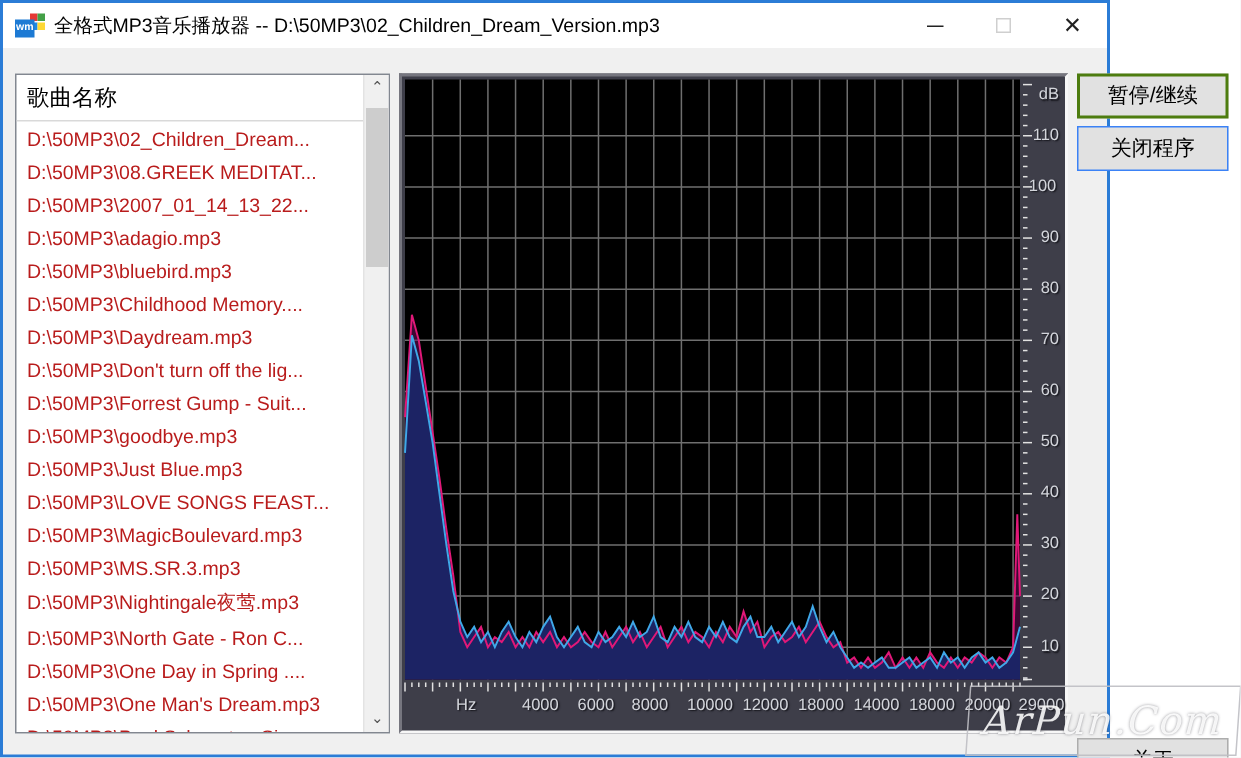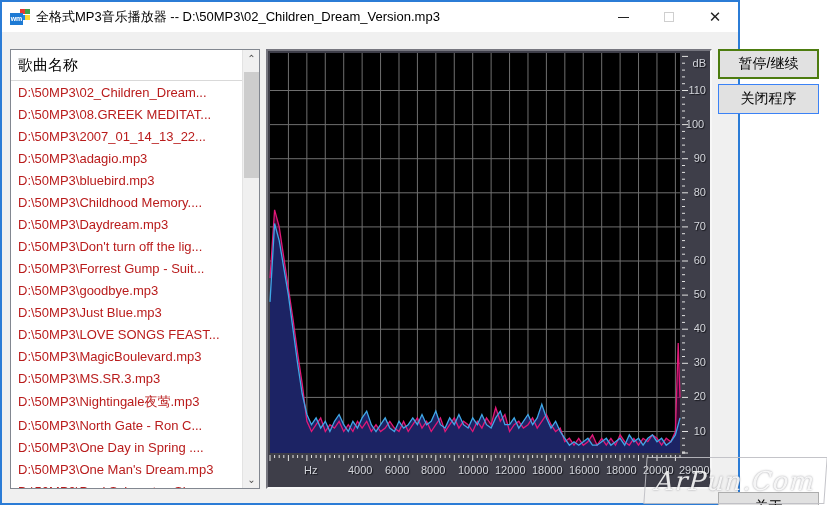--- a/index.html
+++ b/index.html
@@ -336,21 +336,21 @@
         </div>
       <div id="x-labels">
           <span class="xlab hz" style="left: 8px;">Hz</span>
           <span class="xlab" style="left: 15px; margin-top: 48px;">2000</span>
           <span class="xlab" style="left: 52px;">4000</span>
           <span class="xlab" style="left: 89px;">6000</span>
           <span class="xlab" style="left: 125px;">8000</span>
           <span class="xlab" style="left: 162px;">10000</span>
           <span class="xlab" style="left: 199px;">12000</span>
           <span class="xlab" style="left: 236px;">18000</span>
-          <span class="xlab" style="left: 273px;">16000</span>
+          <span class="xlab" style="left: 273px;">14000</span>
           <span class="xlab" style="left: 310px;">18000</span>
           <span class="xlab" style="left: 347px;">20000</span>
           <span class="xlab" style="left: 383px;">29000</span>
         </div>
     </div>
   </div>
 
   <div id="btn-pause" class="side-btn">暂停/继续</div>
   <div id="btn-closeprog" class="side-btn">关闭程序</div>
   <div id="btn-about" class="side-btn">关于</div>

